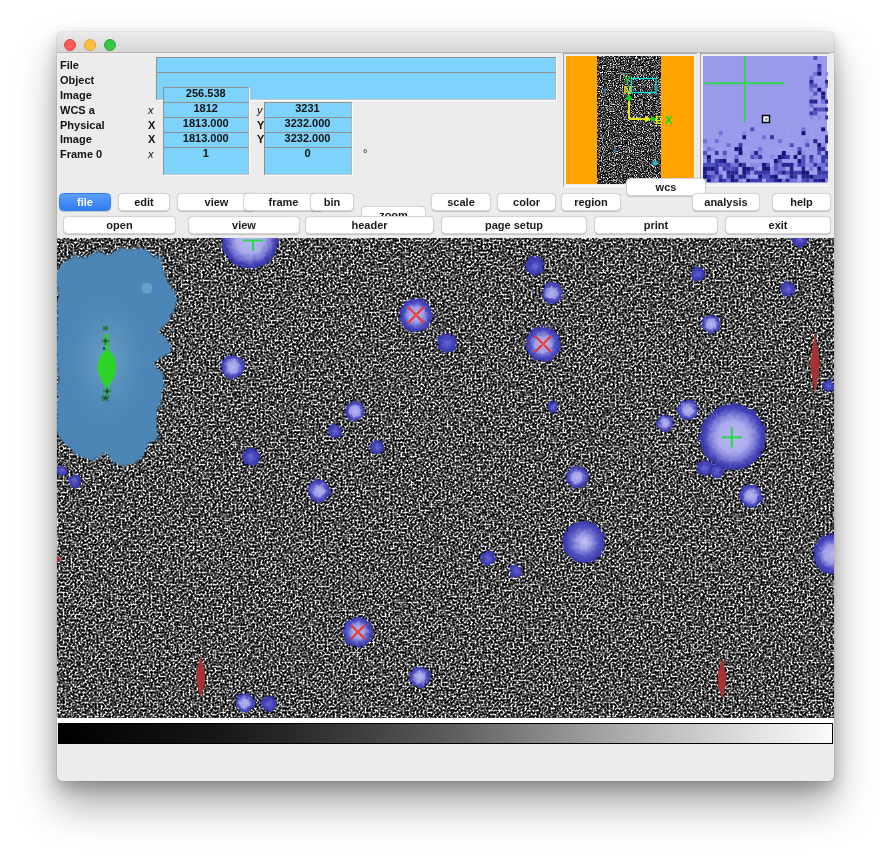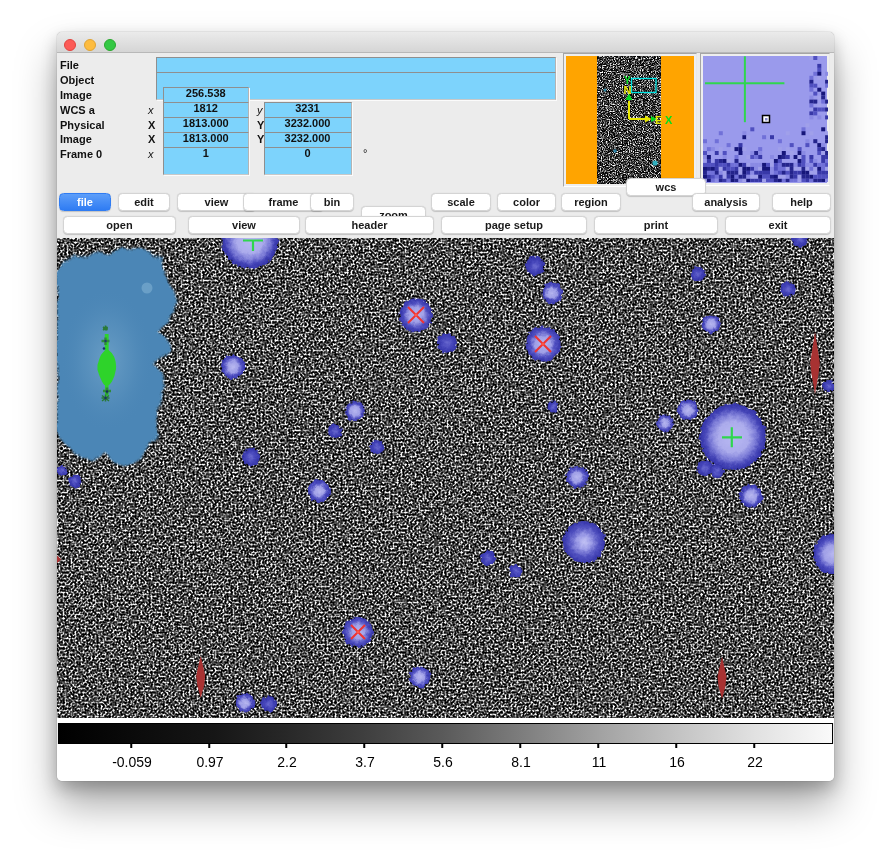--- a/index.html
+++ b/index.html
@@ -536,32 +536,12 @@
    <path d="M0 317.5 L3.2 320.5 L3.8 321.5 L3.2 322.5 L0 325 Z"></path>
   </g>
   <g stroke="#2fd64e" stroke-width="2.2" fill="none">
    <path d="M186 2.5 L206 2.5 M196 2.5 L196 13"></path>
    <path d="M665 199.3 L685 199.3 M674.8 189.3 L674.8 209.3"></path>
   </g>
  </svg>
  </div>
  <div id="gapw"></div>
  <div id="cbar"></div>
- <div id="lbls">
-      <div class="cl" style="left:75px">-0.059</div>
-      <div class="cl" style="left:153px">0.97</div>
-      <div class="cl" style="left:230px">2.2</div>
-      <div class="cl" style="left:308px">3.7</div>
-      <div class="cl" style="left:386px">5.6</div>
-      <div class="cl" style="left:464px">8.1</div>
-      <div class="cl" style="left:542px">11</div>
-      <div class="cl" style="left:620px">16</div>
-      <div class="cl" style="left:698px">22</div>
-      <div class="tick" style="left:74px"></div>
-      <div class="tick" style="left:152px"></div>
-      <div class="tick" style="left:229px"></div>
-      <div class="tick" style="left:307px"></div>
-      <div class="tick" style="left:385px"></div>
-      <div class="tick" style="left:463px"></div>
-      <div class="tick" style="left:541px"></div>
-      <div class="tick" style="left:619px"></div>
-      <div class="tick" style="left:697px"></div>
-    </div>
 </div>
 </body></html>

